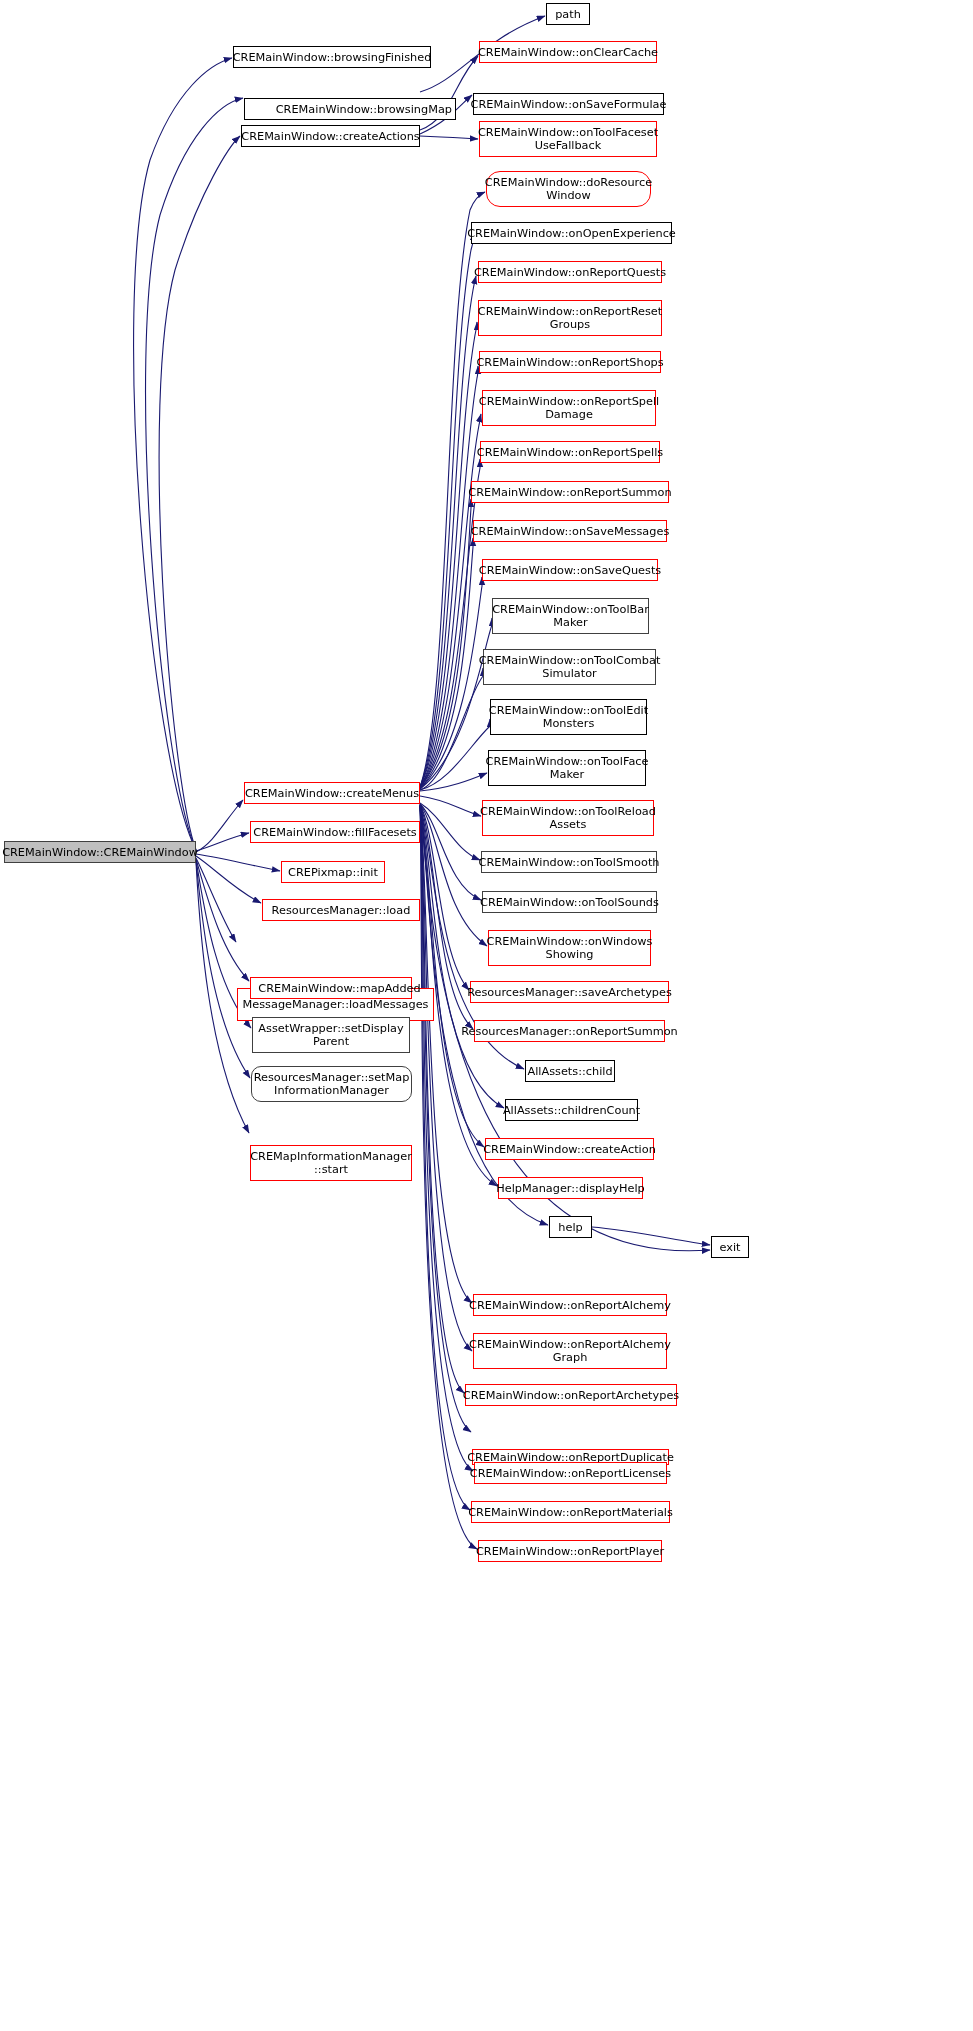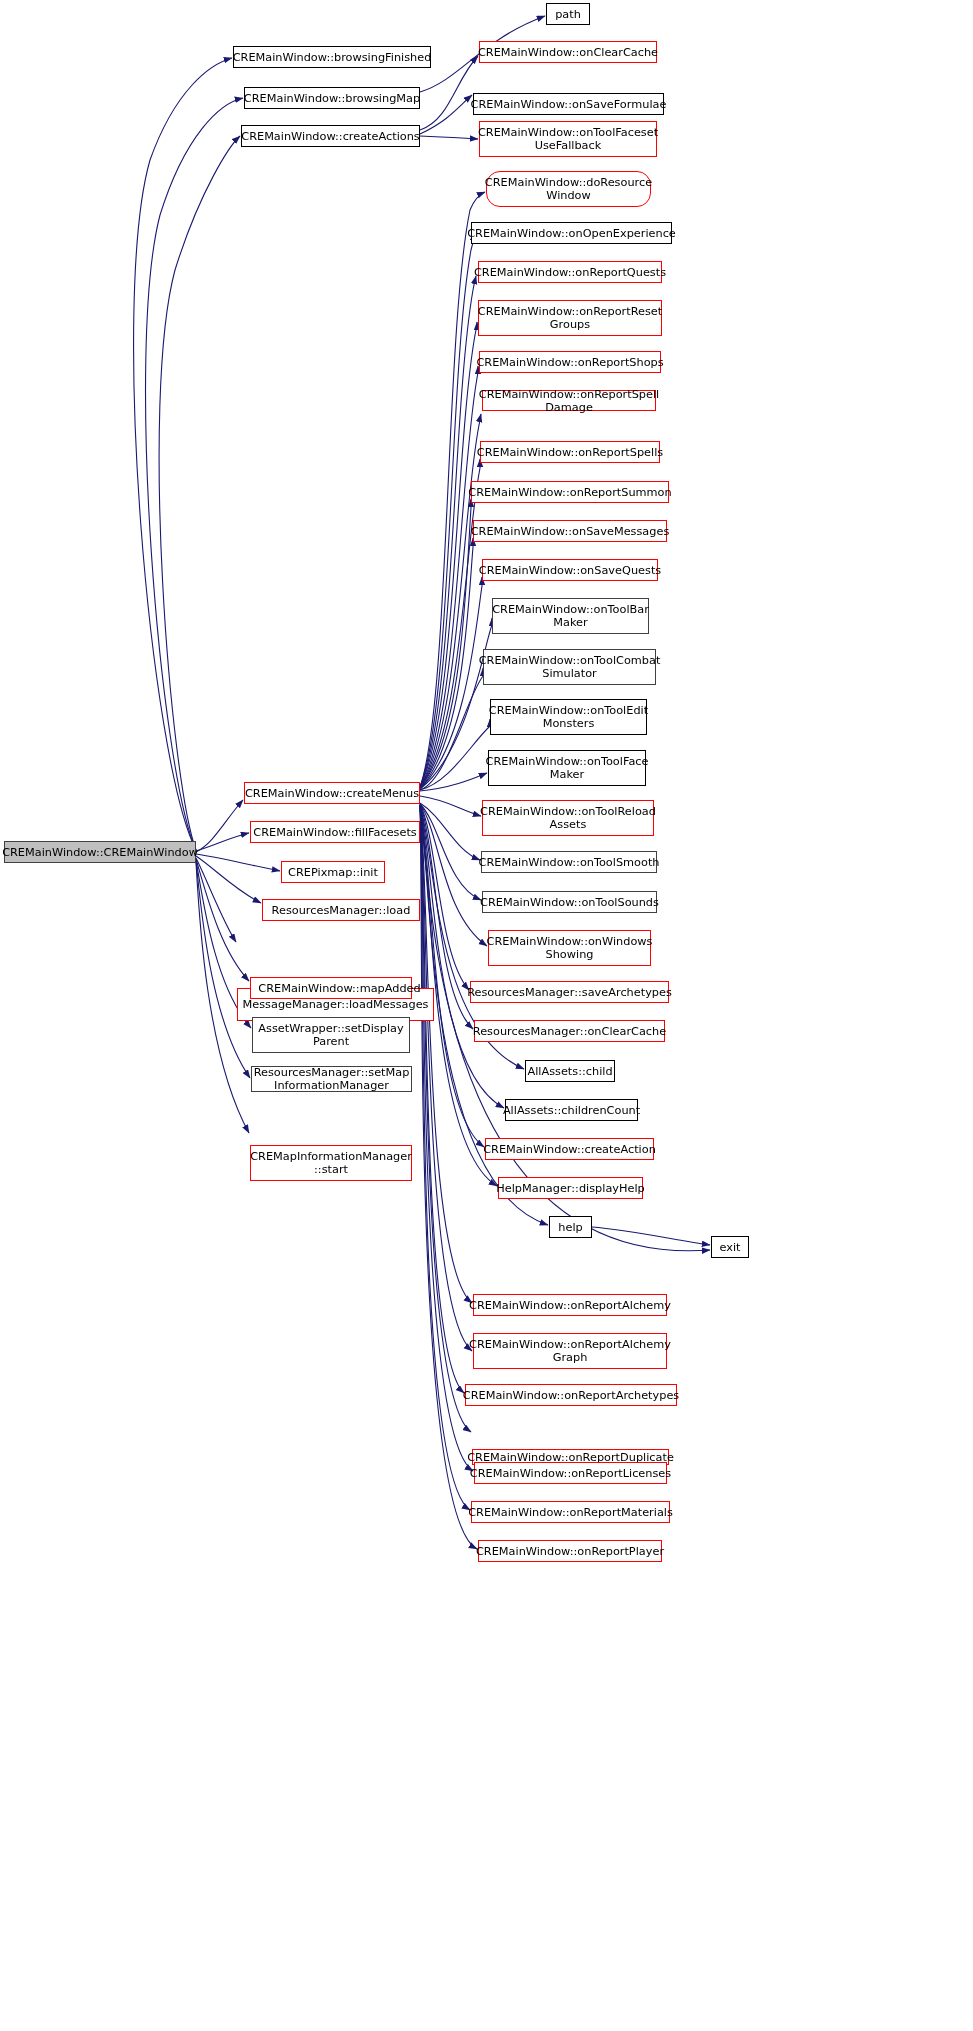--- a/index.html
+++ b/index.html
@@ -84,68 +84,68 @@
         <path d="M 420,806 C 427,908 418,1395 471,1432" fill="none" stroke="#191970" stroke-width="1.1" marker-end="url(#arrow)"></path>
         <path d="M 420,806 C 426,914 416,1435 473,1471" fill="none" stroke="#191970" stroke-width="1.1" marker-end="url(#arrow)"></path>
         <path d="M 420,806 C 425,920 414,1475 470,1510" fill="none" stroke="#191970" stroke-width="1.1" marker-end="url(#arrow)"></path>
         <path d="M 420,806 C 424,926 412,1515 477,1549" fill="none" stroke="#191970" stroke-width="1.1" marker-end="url(#arrow)"></path>
         <path d="M 592,1227 C 630,1230 675,1240 710,1245" fill="none" stroke="#191970" stroke-width="1.1" marker-end="url(#arrow)"></path>
       </g>
   </svg>
   <div id="node-layer">
       <div class="node root" style="left: 4px; top: 841px; width: 192px; height: 22px;"><span>CREMainWindow::CREMainWindow</span></div>
       <div class="node" style="left: 233px; top: 46px; width: 198px; height: 22px;"><span>CREMainWindow::browsingFinished</span></div>
-      <div class="node" style="left: 244px; top: 87px; width: 176px; height: 22px;"><span>CREMainWindow::browsingMap</span></div>
+      <div class="node" style="left: 244px; top: 98px; width: 212px; height: 22px; justify-content: flex-end;"><span>CREMainWindow::browsingMap</span></div>
       <div class="node" style="left: 241px; top: 125px; width: 179px; height: 22px;"><span>CREMainWindow::createActions</span></div>
       <div class="node red" style="left: 244px; top: 782px; width: 176px; height: 22px;"><span>CREMainWindow::createMenus</span></div>
       <div class="node red" style="left: 250px; top: 821px; width: 170px; height: 22px;"><span>CREMainWindow::fillFacesets</span></div>
       <div class="node red" style="left: 281px; top: 861px; width: 104px; height: 22px;"><span>CREPixmap::init</span></div>
       <div class="node red" style="left: 262px; top: 899px; width: 158px; height: 22px;"><span>ResourcesManager::load</span></div>
       <div class="node red" style="left: 237px; top: 988px; width: 197px; height: 33px;"><span>MessageManager::loadMessages</span></div>
       <div class="node red" style="left: 250px; top: 977px; width: 162px; height: 22px; padding-left: 20px;"><span>CREMainWindow::mapAdded</span></div>
       <div class="node gray" style="left: 252px; top: 1017px; width: 158px; height: 36px;"><span>AssetWrapper::setDisplay
 Parent</span></div>
-      <div class="node gray" style="left: 251px; top: 1066px; width: 161px; height: 26px;"><span>ResourcesManager::setMap
+      <div class="node gray" style="left: 251px; top: 1066px; width: 161px; height: 36px; border-radius: 10px;"><span>ResourcesManager::setMap
 InformationManager</span></div>
       <div class="node red" style="left: 250px; top: 1121px; width: 162px; height: 36px; margin-top: 24px;"><span>CREMapInformationManager
 ::start</span></div>
       <div class="node" style="left: 546px; top: 3px; width: 44px; height: 22px;"><span>path</span></div>
       <div class="node red" style="left: 479px; top: 41px; width: 178px; height: 22px;"><span>CREMainWindow::onClearCache</span></div>
       <div class="node" style="left: 473px; top: 93px; width: 191px; height: 22px;"><span>CREMainWindow::onSaveFormulae</span></div>
       <div class="node red" style="left: 479px; top: 121px; width: 178px; height: 36px;"><span>CREMainWindow::onToolFaceset
 UseFallback</span></div>
       <div class="node red" style="left: 486px; top: 171px; width: 165px; height: 36px; border-radius: 14px;"><span>CREMainWindow::doResource
 Window</span></div>
       <div class="node" style="left: 471px; top: 222px; width: 201px; height: 22px;"><span>CREMainWindow::onOpenExperience</span></div>
       <div class="node red" style="left: 478px; top: 261px; width: 184px; height: 22px;"><span>CREMainWindow::onReportQuests</span></div>
       <div class="node red" style="left: 478px; top: 300px; width: 184px; height: 36px;"><span>CREMainWindow::onReportReset
 Groups</span></div>
       <div class="node red" style="left: 479px; top: 351px; width: 182px; height: 22px;"><span>CREMainWindow::onReportShops</span></div>
-      <div class="node red" style="left: 482px; top: 390px; width: 174px; height: 21px;"><span>CREMainWindow::onReportSpell
+      <div class="node red" style="left: 482px; top: 390px; width: 174px; height: 36px;"><span>CREMainWindow::onReportSpell
 Damage</span></div>
       <div class="node red" style="left: 480px; top: 441px; width: 180px; height: 22px;"><span>CREMainWindow::onReportSpells</span></div>
       <div class="node red" style="left: 471px; top: 481px; width: 198px; height: 22px;"><span>CREMainWindow::onReportSummon</span></div>
       <div class="node red" style="left: 473px; top: 520px; width: 194px; height: 22px;"><span>CREMainWindow::onSaveMessages</span></div>
       <div class="node red" style="left: 482px; top: 559px; width: 176px; height: 22px;"><span>CREMainWindow::onSaveQuests</span></div>
       <div class="node gray" style="left: 492px; top: 598px; width: 157px; height: 36px;"><span>CREMainWindow::onToolBar
 Maker</span></div>
       <div class="node gray" style="left: 483px; top: 649px; width: 173px; height: 36px;"><span>CREMainWindow::onToolCombat
 Simulator</span></div>
       <div class="node" style="left: 490px; top: 699px; width: 157px; height: 36px;"><span>CREMainWindow::onToolEdit
 Monsters</span></div>
       <div class="node" style="left: 488px; top: 750px; width: 158px; height: 36px;"><span>CREMainWindow::onToolFace
 Maker</span></div>
       <div class="node red" style="left: 482px; top: 800px; width: 172px; height: 36px;"><span>CREMainWindow::onToolReload
 Assets</span></div>
       <div class="node gray" style="left: 481px; top: 851px; width: 176px; height: 22px;"><span>CREMainWindow::onToolSmooth</span></div>
       <div class="node gray" style="left: 482px; top: 891px; width: 175px; height: 22px;"><span>CREMainWindow::onToolSounds</span></div>
       <div class="node red" style="left: 488px; top: 930px; width: 163px; height: 36px;"><span>CREMainWindow::onWindows
 Showing</span></div>
       <div class="node red" style="left: 470px; top: 981px; width: 199px; height: 22px;"><span>ResourcesManager::saveArchetypes</span></div>
-      <div class="node red" style="left: 474px; top: 1020px; width: 191px; height: 22px;"><span>ResourcesManager::onClearCache</span></div>
+      <div class="node red" style="left: 474px; top: 1020px; width: 191px; height: 22px;"><span>ResourcesManager::onReportSummon</span></div>
       <div class="node" style="left: 525px; top: 1060px; width: 90px; height: 22px;"><span>AllAssets::child</span></div>
       <div class="node" style="left: 505px; top: 1099px; width: 133px; height: 22px;"><span>AllAssets::childrenCount</span></div>
       <div class="node red" style="left: 485px; top: 1138px; width: 169px; height: 22px;"><span>CREMainWindow::createAction</span></div>
       <div class="node red" style="left: 498px; top: 1177px; width: 145px; height: 22px;"><span>HelpManager::displayHelp</span></div>
       <div class="node" style="left: 549px; top: 1216px; width: 43px; height: 22px;"><span>help</span></div>
       <div class="node" style="left: 711px; top: 1236px; width: 38px; height: 22px;"><span>exit</span></div>
       <div class="node red" style="left: 473px; top: 1294px; width: 194px; height: 22px;"><span>CREMainWindow::onReportAlchemy</span></div>
       <div class="node red" style="left: 473px; top: 1333px; width: 194px; height: 36px;"><span>CREMainWindow::onReportAlchemy
 Graph</span></div>
       <div class="node red" style="left: 465px; top: 1384px; width: 212px; height: 22px;"><span>CREMainWindow::onReportArchetypes</span></div>

